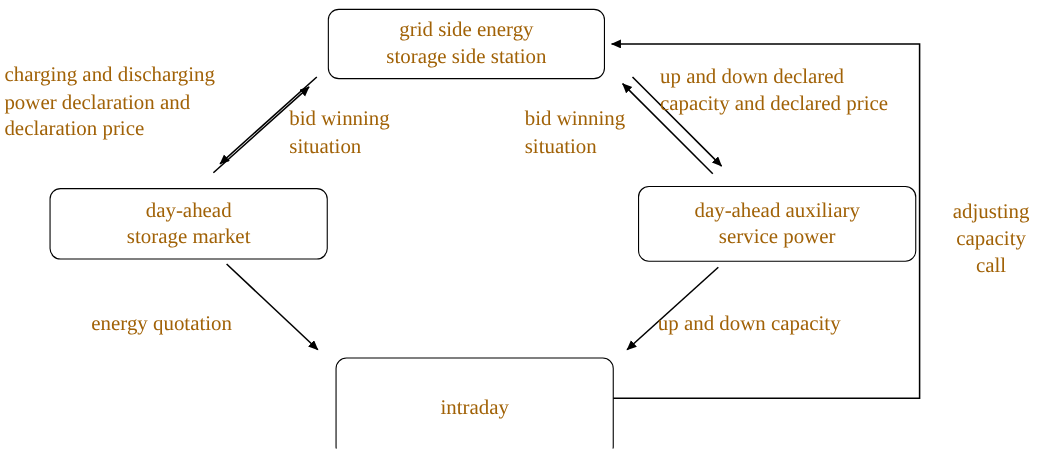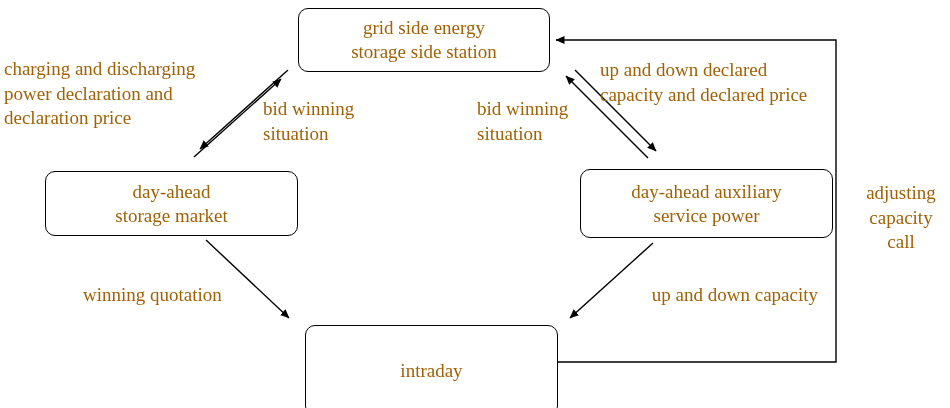--- a/index.html
+++ b/index.html
@@ -92,19 +92,19 @@
   </div>
 
   <div class="label" style="left:4px; top:57px; width:240px; text-align:left;">charging and discharging power declaration and declaration price</div>
 
   <div class="label" style="left:263px; top:97px; width:115px; text-align:left;">bid winning situation</div>
 
   <div class="label" style="left:477px; top:97px; width:115px; text-align:left;">bid winning situation</div>
 
   <div class="label" style="left:600px; top:58px; width:233px; ">up and down declared capacity and declared price</div>
 
-  <div class="label" style="left:83px; top:283px; width:200px; text-align:left;">winning quotation</div>
+  <div class="label" style="left:83px; top:283px; width:200px; text-align:left;">energy quotation</div>
 
-  <div class="label" style="left:598px; top:283px; width:220px; text-align:right;">up and down capacity</div>
+  <div class="label" style="left:598px; top:283px; width:220px; text-align:left;">up and down capacity</div>
 
   <div class="label" style="left:856px; top:136px; width:90px; text-align:center;margin-top:45px;">adjusting capacity call</div>
 
 </div>
 
 </body></html>

